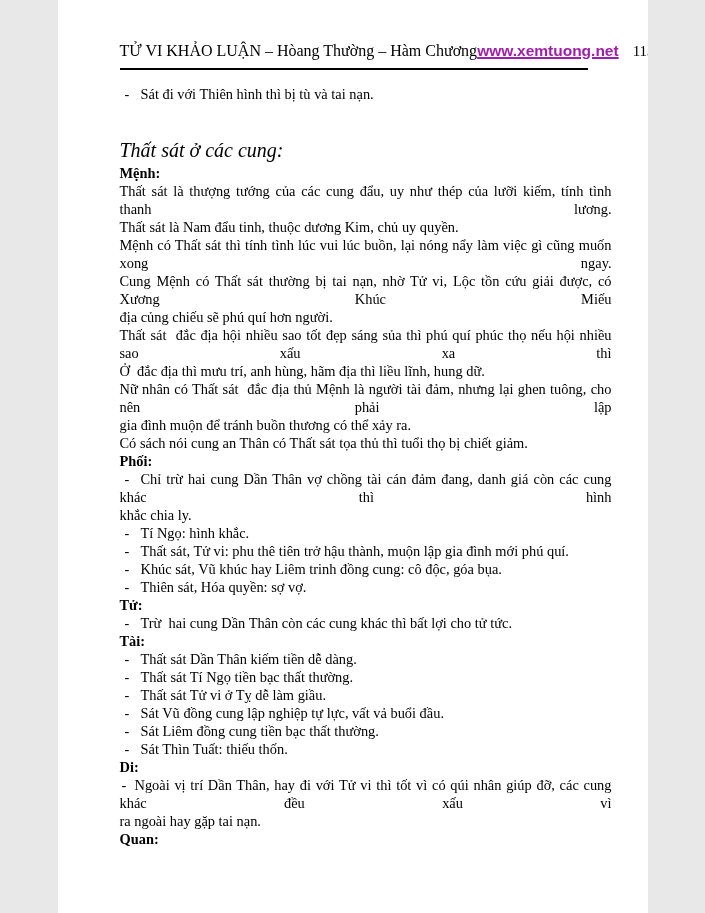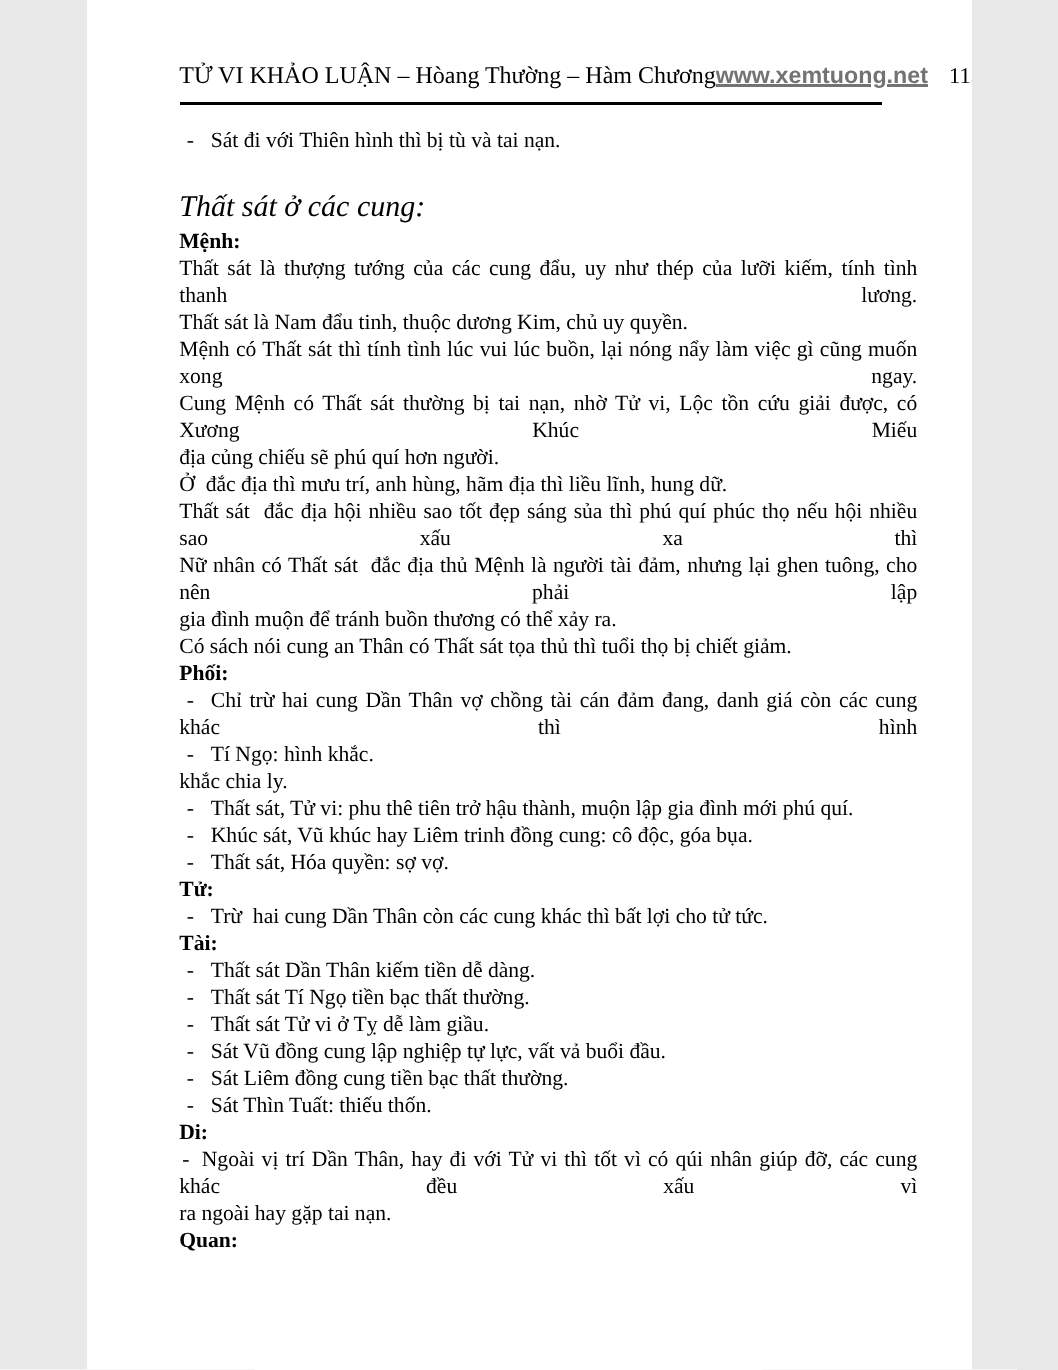--- a/index.html
+++ b/index.html
@@ -37,65 +37,65 @@
     padding:0 36px 0 62px;
     font-size:14.4px;
   }
   .line { line-height:18px; text-align:left; }
   .jl { text-align:justify; text-align-last:justify; }
   .heading { font-weight:bold; line-height:18px; }
   .mt { }
   .sectitle {
     font-style:italic;
     font-size:20px; line-height:27px;
-    margin-top:22px;
+    margin-top:34px;
   }
   .intro { margin-top:15px; }
   .dash { display:inline-block; width:21px; padding-left:5px; box-sizing:border-box; }
   .narrow .dash { width:15px; padding-left:2px; }
 </style>
 </head>
 <body>
 
 <div class="page" style="background: rgb(255, 255, 255); color: rgb(0, 0, 0);">
 
   <div class="header">
     <span class="htitle">TỬ VI KHẢO LUẬN – Hòang Thường – Hàm Chương</span>
     <span class="hright">
-      <a class="hlink" style="color: #737373;">www.xemtuong.net</a>
+      <a class="hlink" style="color: #a21caf;">www.xemtuong.net</a>
       <span class="hpage">113</span>
     </span>
   </div>
   <div class="rule"></div>
 
   <div class="content">
 
     <div class="line intro"><span class="dash">-</span><span>Sát đi với Thiên hình thì bị tù và tai nạn.</span></div>
 
     <div class="sectitle">Thất sát ở các cung:</div>
 
     <div class="heading">Mệnh:</div>
     <div class="line jl">Thất sát là thượng tướng của các cung đẩu, uy như thép của lưỡi kiếm, tính tình thanh lương.</div>
     <div class="line">Thất sát là Nam đẩu tinh, thuộc dương Kim, chủ uy quyền.</div>
     <div class="line jl">Mệnh có Thất sát thì tính tình lúc vui lúc buồn, lại nóng nẩy làm việc gì cũng muốn xong ngay.</div>
     <div class="line jl">Cung Mệnh có Thất sát thường bị tai nạn, nhờ Tử vi, Lộc tồn cứu giải được, có Xương Khúc Miếu</div>
     <div class="line">địa củng chiếu sẽ phú quí hơn người.</div>
+    <div class="line jl">Thất sát&nbsp; đắc địa hội nhiều sao tốt đẹp sáng sủa thì phú quí phúc thọ nếu hội nhiều sao xấu xa thì</div>
     <div class="line">Ở&nbsp; đắc địa thì mưu trí, anh hùng, hãm địa thì liều lĩnh, hung dữ.</div>
-    <div class="line jl">Thất sát&nbsp; đắc địa hội nhiều sao tốt đẹp sáng sủa thì phú quí phúc thọ nếu hội nhiều sao xấu xa thì</div>
     <div class="line jl">Nữ nhân có Thất sát&nbsp; đắc địa thủ Mệnh là người tài đảm, nhưng lại ghen tuông, cho nên phải lập</div>
     <div class="line">gia đình muộn để tránh buồn thương có thể xảy ra.</div>
     <div class="line">Có sách nói cung an Thân có Thất sát tọa thủ thì tuổi thọ bị chiết giảm.</div>
 
     <div class="heading mt">Phối:</div>
     <div class="line jl"><span class="dash">-</span><span>Chỉ trừ hai cung Dần Thân vợ chồng tài cán đảm đang, danh giá còn các cung khác thì hình</span></div>
+    <div class="line">khắc chia ly.</div>
     <div class="line"><span class="dash">-</span><span>Tí Ngọ: hình khắc.</span></div>
-    <div class="line">khắc chia ly.</div>
     <div class="line"><span class="dash">-</span><span>Thất sát, Tử vi: phu thê tiên trở hậu thành, muộn lập gia đình mới phú quí.</span></div>
     <div class="line"><span class="dash">-</span><span>Khúc sát, Vũ khúc hay Liêm trinh đồng cung: cô độc, góa bụa.</span></div>
-    <div class="line"><span class="dash">-</span><span>Thất sát, Hóa quyền: sợ vợ.</span></div>
+    <div class="line"><span class="dash">-</span><span>Thiên sát, Hóa quyền: sợ vợ.</span></div>
 
     <div class="heading mt">Tử:</div>
     <div class="line"><span class="dash">-</span><span>Trừ&nbsp; hai cung Dần Thân còn các cung khác thì bất lợi cho tử tức.</span></div>
 
     <div class="heading mt">Tài:</div>
     <div class="line"><span class="dash">-</span><span>Thất sát Dần Thân kiếm tiền dễ dàng.</span></div>
     <div class="line"><span class="dash">-</span><span>Thất sát Tí Ngọ tiền bạc thất thường.</span></div>
     <div class="line"><span class="dash">-</span><span>Thất sát Tử vi ở Tỵ dễ làm giầu.</span></div>
     <div class="line"><span class="dash">-</span><span>Sát Vũ đồng cung lập nghiệp tự lực, vất vả buổi đầu.</span></div>
     <div class="line"><span class="dash">-</span><span>Sát Liêm đồng cung tiền bạc thất thường.</span></div>

